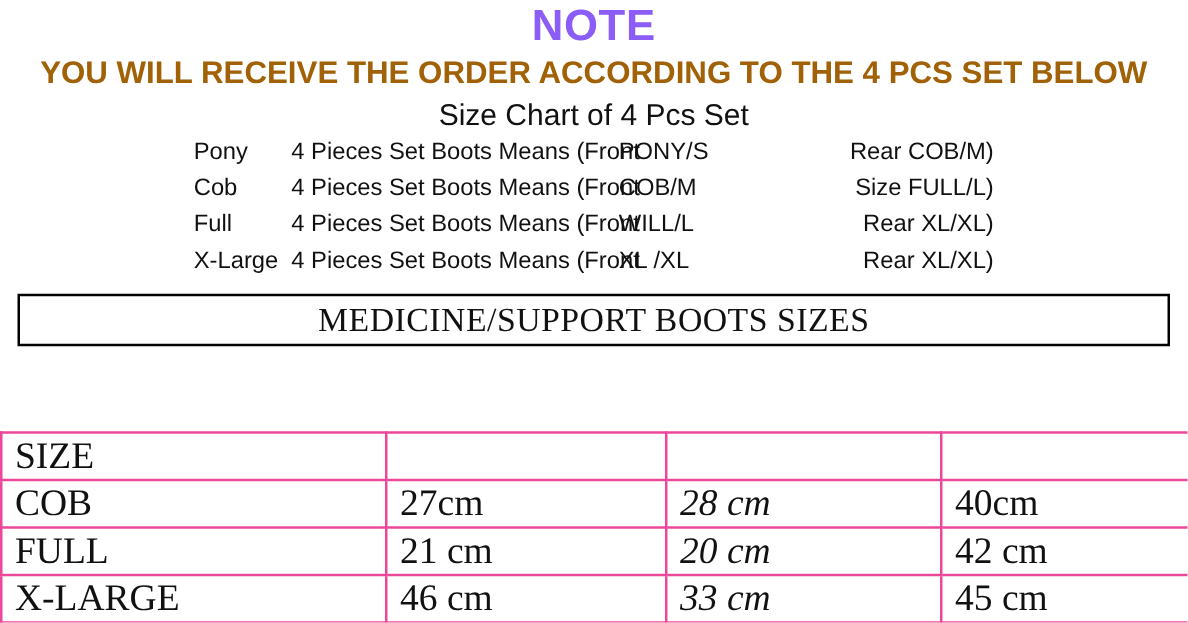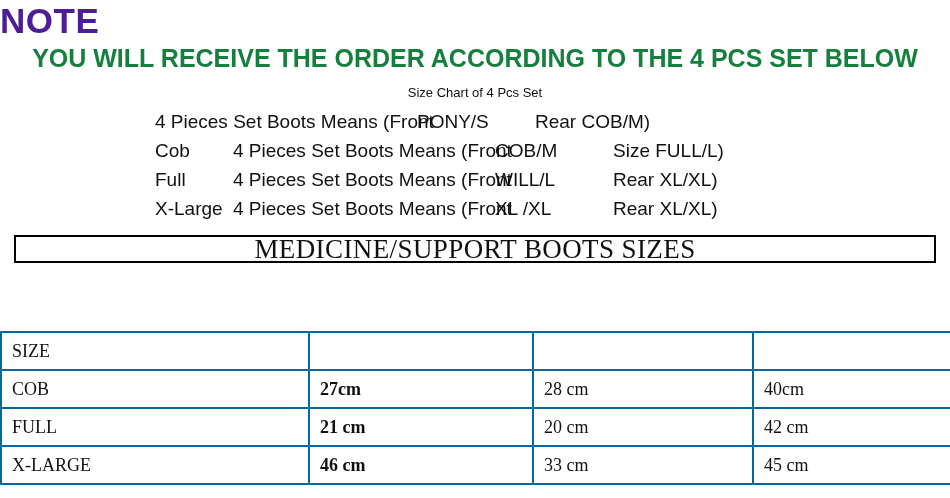--- a/index.html
+++ b/index.html
@@ -13,41 +13,41 @@
     font-family: "Liberation Sans", sans-serif;
     color: #000000;
     overflow: hidden;
   }
   .page {
     position: relative;
     width: 950px;
     height: 498px;
   }
   .note-title {
-    text-align: left;
-    color: #4c1d95;
+    text-align: center;
+    color: #8b5cf6;
     font-weight: bold;
     font-size: 35px;
     line-height: 38px;
     letter-spacing: 0.5px;
     margin-top: 2px;
   }
   .note-sub {
     text-align: center;
-    color: #15803d;
+    color: #a16207;
     font-weight: bold;
     font-size: 25px;
     line-height: 30px;
     letter-spacing: 0px;
     margin-top: 3px;
     white-space: nowrap;
   }
   .size-chart-title {
     text-align: center;
-    font-size: 13px;
+    font-size: 24px;
     line-height: 24px;
     margin-top: 8px;
     color: #111;
   }
   .sizes-block {
     margin: 2px auto 0 auto;
     width: 640px;
     font-size: 19px;
     line-height: 29px;
     color: #111;
@@ -64,25 +64,26 @@
   .c-means {
     width: 262px;
     flex: 0 0 262px;
   }
   .c-front {
     width: 118px;
     flex: 0 0 118px;
   }
   .c-rear {
     flex: 1 1 auto;
+    text-align: right;
   }
   .medicine-bar {
     margin: 12px auto 0 auto;
     width: 922px;
-    height: 28px;
+    height: 42px;
     border: 2px solid #000;
     display: flex;
     align-items: center;
     justify-content: center;
     box-sizing: border-box;
   }
   .medicine-bar span {
     font-family: "Liberation Serif", serif;
     font-size: 27px;
     letter-spacing: 0.4px;
@@ -92,46 +93,47 @@
     height: 68px;
   }
   .boots-table {
     margin: 0 auto;
     width: 922px;
     border-collapse: collapse;
     table-layout: fixed;
     font-family: "Liberation Serif", serif;
   }
   .boots-table td {
-    border: 2px solid #0369a1;
+    border: 2px solid #ec4899;
     height: 36px;
-    font-size: 18px;
+    font-size: 30px;
     padding: 0 0 0 10px;
     color: #111;
     vertical-align: middle;
     overflow: hidden;
     white-space: nowrap;
   }
   .col-1 { width: 296px; }
-  .col-2 { width: 212px; font-weight: bold; }
-  .col-3 { width: 208px; }
+  .col-2 { width: 212px; }
+  .col-3 { width: 208px; font-style: italic; }
   .col-4 { width: 206px; }
 </style>
 </head>
 <body>
 
 <div class="page">
 
   <div class="note-title">NOTE</div>
   <div class="note-sub">YOU WILL RECEIVE THE ORDER ACCORDING TO THE 4 PCS SET BELOW</div>
 
   <div class="size-chart-title">Size Chart of 4 Pcs Set</div>
 
   <div class="sizes-block">
     <div class="size-row">
+      <span class="c-label">Pony</span>
       <span class="c-means">4 Pieces Set Boots Means (Front</span>
       <span class="c-front">PONY/S</span>
       <span class="c-rear">Rear COB/M)</span>
     </div>
     <div class="size-row">
       <span class="c-label">Cob</span>
       <span class="c-means">4 Pieces Set Boots Means (Front</span>
       <span class="c-front">COB/M</span>
       <span class="c-rear">Size FULL/L)</span>
     </div>

